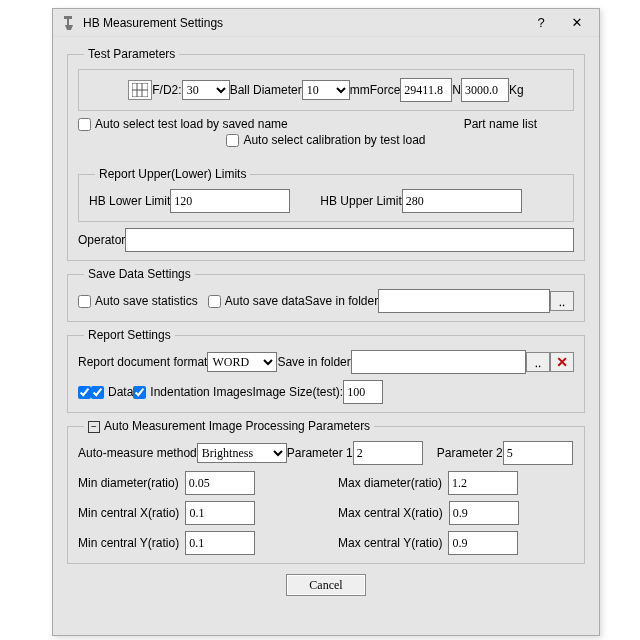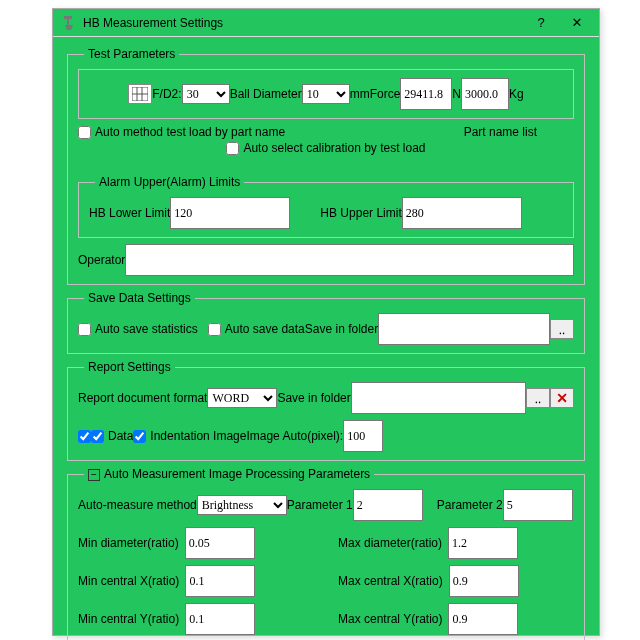--- a/index.html
+++ b/index.html
@@ -1,28 +1,28 @@
 <!DOCTYPE html>
 <html><head>
 <meta charset="utf-8">
 <style>
   * { box-sizing: border-box; }
   body { margin:0; font-family:"Segoe UI","Microsoft YaHei",Tahoma,sans-serif; font-size:12px; color:#000; background:#fff; width:640px; height:640px; overflow:hidden; position:relative; }
-  .window { position:absolute; left:52px; top:8px; width:548px; height:628px; border:1px solid #aaa; background:#22c55e; box-shadow:2px 2px 6px rgba(0,0,0,.15); }
+  .window { position:absolute; left:52px; top:8px; width:548px; height:628px; border:1px solid #aaa; background:#e5e5e5; box-shadow:2px 2px 6px rgba(0,0,0,.15); }
   .titlebar { height:28px; display:flex; align-items:center; padding:0 4px 0 8px; border-bottom:1px solid #ddd; }
   .titlebar .ico { width:16px; height:16px; margin-right:6px; display:inline-block; position:relative; }
   .titlebar .ico svg { width:16px; height:16px; }
   .title { flex:1; font-size:12px; }
   .winbtn { width:36px; height:24px; display:flex; align-items:center; justify-content:center; font-size:13px; cursor:default; }
   .client { padding:10px 14px 6px; }
   fieldset { border:1px solid #bfbfbf; margin:0 0 6px 0; padding:8px 10px 8px; position:relative; }
   legend { font-size:12px; padding:0 4px; margin-left:6px; }
   .row { display:flex; align-items:center; flex-wrap:wrap; }
   label.lbl { font-size:12px; white-space:nowrap; }
-  input[type=text] { font:12px "Segoe UI",Tahoma; height:32px; padding:1px 3px; border:1px solid #777; background:#fff; }
+  input[type=text] { font:12px "Segoe UI",Tahoma; height:24px; padding:1px 3px; border:1px solid #777; background:#fff; }
   select { font:12px "Segoe UI",Tahoma; height:20px; border:1px solid #777; background:#fff; }
   .chk { display:flex; align-items:center; gap:4px; }
   .chk input { width:13px; height:13px; margin:0; }
   .btn { height:22px; min-width:80px; border:1px solid #888; background:#efefef; font:12px "Segoe UI",Tahoma; cursor:default; box-shadow:0 0 0 1px #fff inset; }
   .btn-sm { min-width:24px; width:24px; height:20px; border:1px solid #888; background:#efefef; font:12px "Segoe UI",Tahoma; cursor:default; display:flex;align-items:center;justify-content:center; }
   .gridbtn { width:24px; height:20px; border:1px solid #888; background:#fff; display:inline-flex; align-items:center; justify-content:center; }
   .gridbtn svg { width:16px; height:14px; }
   .collapse-box { width:12px; height:12px; border:1px solid #333; display:inline-flex; align-items:center; justify-content:center; font-size:10px; line-height:1; margin-right:4px; }
   .autogrid { width:100%; display:grid; grid-template-columns: repeat(2, 1fr); column-gap:24px; row-gap:6px; }
   .autogrid .cell { display:flex; align-items:center; gap:6px; }
@@ -86,34 +86,34 @@
           <input type="text" style="width: 52px;" value="29411.8">
           <label class="lbl">N</label>
           <input type="text" style="width: 48px;" value="3000.0">
           <label class="lbl">Kg</label>
         </div>
       </fieldset>
 
       <div class="row" style="margin:4px 0 2px;">
         <label class="chk">
             <input type="checkbox" style="">
-            <span>Auto method test load by part name</span>
+            <span>Auto select test load by saved name</span>
           </label>
         <span style="flex:1;"></span>
         <label class="lbl" style="margin-right:37px;">Part name list</label>
       </div>
       <div class="row" style="justify-content:center;margin-bottom:20px;">
         <label class="chk">
             <input type="checkbox" style="">
             <span>Auto select calibration by test load</span>
           </label>
       </div>
 
       <fieldset style="margin-bottom:6px;">
-        <legend>Alarm Upper(Alarm) Limits</legend>
+        <legend>Report Upper(Lower) Limits</legend>
         <div class="row">
           <label class="lbl">HB Lower Limit</label>
           <input type="text" style="width: 120px;" value="120">
           <span style="width:30px;"></span>
           <label class="lbl">HB Upper Limit</label>
           <input type="text" style="width: 120px;" value="280">
         </div>
       </fieldset>
 
       <div class="row">
@@ -153,23 +153,23 @@
       <div class="row">
         <label class="chk">
             <input type="checkbox" checked="" style="">
           </label>
         <label class="chk">
             <input type="checkbox" checked="" style="">
             <span>Data</span>
           </label>
         <label class="chk">
             <input type="checkbox" checked="" style="">
-            <span>Indentation Image</span>
-          </label>
-        <label class="lbl">Image Auto(pixel):</label>
+            <span>Indentation Images</span>
+          </label>
+        <label class="lbl">Image Size(test):</label>
         <input type="text" style="width: 40px;" value="100">
       </div>
     </fieldset>
 
     <fieldset>
       <legend>
         <span class="collapse-box">−</span><span>Auto Measurement Image Processing Parameters</span>
       </legend>
       <div class="row" style="margin-bottom:6px;">
         <label class="lbl">Auto-measure method</label>

